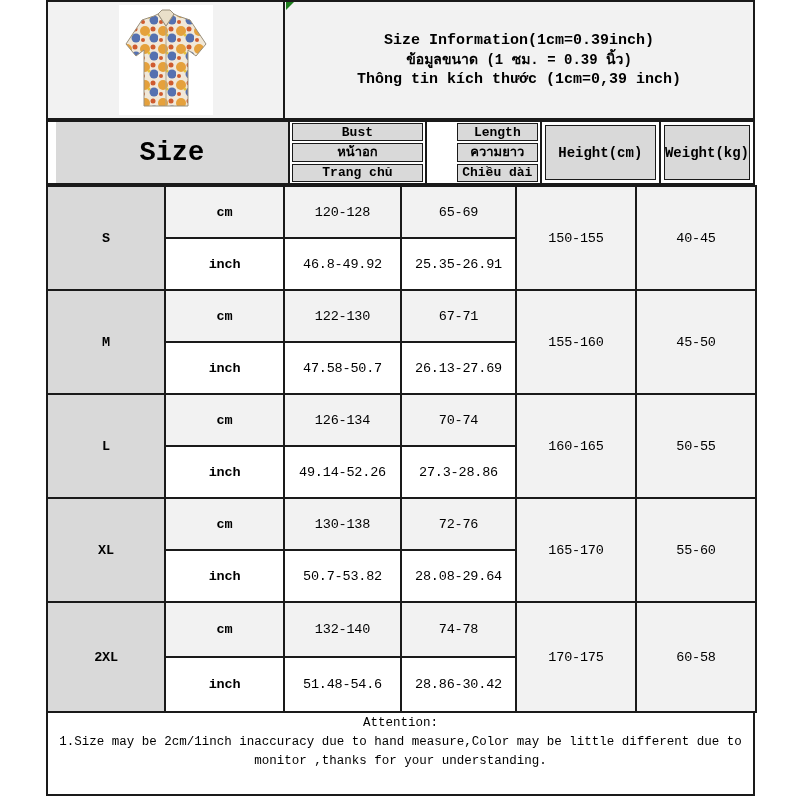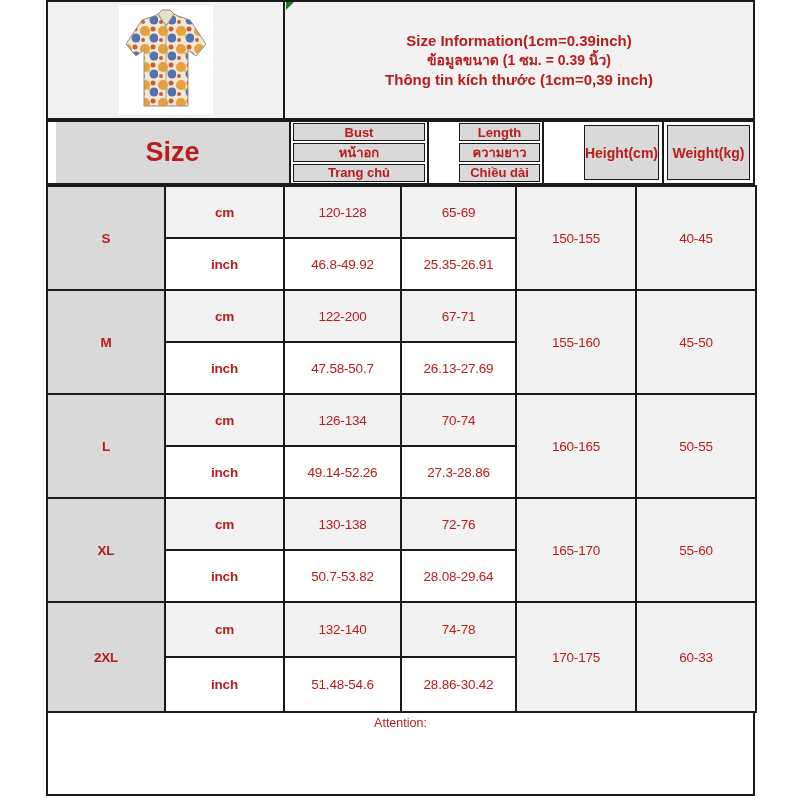--- a/index.html
+++ b/index.html
@@ -1,18 +1,18 @@
 <!DOCTYPE html>
 <html><head>
 <meta charset="utf-8">
 <style>
   html,body { margin:0; padding:0; background:#ffffff; }
   .sheet {
     position:relative; width:800px; height:800px; background:#ffffff;
-    font-family:Liberation Sans, sans-serif; color:#b91c1c;
+    font-family:Liberation Mono, monospace; color:#000000;
   }
 
   
   .top {
     position:absolute; left:46px; top:0; width:709px; height:120px;
     box-sizing:border-box; border:2px solid #1a1a1a; background:#f2f2f2;
     display:flex;
   }
   .top-img-cell {
     width:237px; box-sizing:border-box; border-right:2px solid #1a1a1a;
@@ -37,21 +37,21 @@
     display:flex;
   }
   .size-cell {
     width:235px; box-sizing:border-box; border-right:2px solid #1a1a1a;
     background:#d9d9d9; display:flex; align-items:center; justify-content:center;
     font-size:27px; font-weight:bold;margin-left:8px;
   }
   .hcol { box-sizing:border-box; display:flex; flex-direction:column; }
   .hcol.bust   { width:138px; border-right:2px solid #1a1a1a; }
   .hcol.length { width:115px; border-right:2px solid #1a1a1a;padding-left:28px; }
-  .hcol.height { width:120px; border-right:2px solid #1a1a1a;align-items:flex-end; }
+  .hcol.height { width:120px; border-right:2px solid #1a1a1a; }
   .hcol.weight { flex:1;text-align:center; }
   .hbox {
     flex:1; margin:1px 2px; background:#d9d9d9; border:1.5px solid #1a1a1a;
     display:flex; align-items:center; justify-content:center;
     font-weight:bold; font-size:13px; line-height:1;
   }
   .hbox.big { margin:3px; font-size:14px; }
 
   
   table.body-table {
@@ -151,21 +151,21 @@
       </tr>
       <tr class="sub">
         <td class="unit white">inch</td>
         <td class="white">46.8-49.92</td>
         <td class="white">25.35-26.91</td>
       </tr>
 
       <tr class="sub">
         <td class="sz" rowspan="2">M</td>
         <td class="unit light">cm</td>
-        <td class="light">122-200</td>
+        <td class="light">122-130</td>
         <td class="light">67-71</td>
         <td class="hw" rowspan="2">155-160</td>
         <td class="hw" rowspan="2">45-50</td>
       </tr>
       <tr class="sub">
         <td class="unit white">inch</td>
         <td class="white">47.58-50.7</td>
         <td class="white">26.13-27.69</td>
       </tr>
 
@@ -196,27 +196,28 @@
         <td class="white">50.7-53.82</td>
         <td class="white">28.08-29.64</td>
       </tr>
 
       <tr class="sub tall">
         <td class="sz" rowspan="2">2XL</td>
         <td class="unit light">cm</td>
         <td class="light">132-140</td>
         <td class="light">74-78</td>
         <td class="hw" rowspan="2">170-175</td>
-        <td class="hw" rowspan="2">60-33</td>
+        <td class="hw" rowspan="2">60-58</td>
       </tr>
       <tr class="sub tall">
         <td class="unit white">inch</td>
         <td class="white">51.48-54.6</td>
         <td class="white">28.86-30.42</td>
       </tr>
     </tbody>
   </table>
 
   <div class="attention">
     <div>Attention:</div>
+    <div>1.Size may be 2cm/1inch inaccuracy due to hand measure,Color may be little different due to monitor ,thanks for your understanding.</div>
   </div>
 
 </div>
 
 </body></html>

